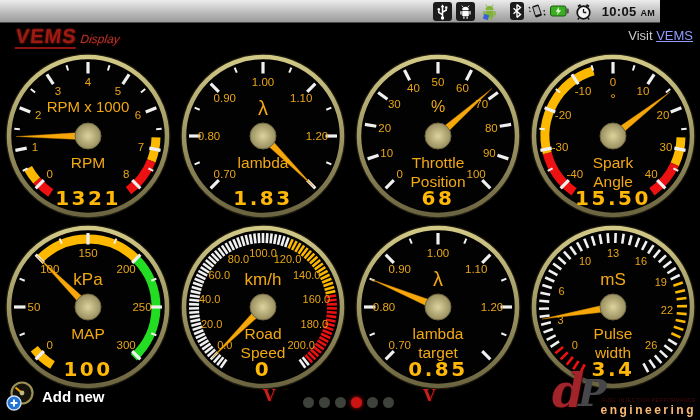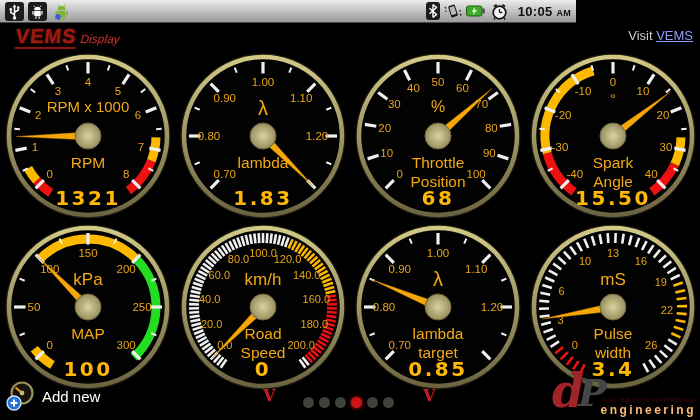--- a/index.html
+++ b/index.html
@@ -1,22 +1,22 @@
 <!DOCTYPE html>
 <html><head>
 <meta charset="utf-8">
 <style>
   html,body{margin:0;padding:0;background:#000;}
   body{width:700px;height:420px;position:relative;overflow:hidden;
        font-family:"Liberation Sans",sans-serif;-webkit-font-smoothing:antialiased;}
 
   
-  .statusbar{position:absolute;left:0;top:0;width:576px;height:22px;
+  .statusbar{position:absolute;left:0;top:0;width:660px;height:22px;
     background:linear-gradient(#ececec,#b9b9b9 60%,#9b9b9b);border-bottom:1px solid #4a4a4a;
-    display:flex;align-items:center;justify-content:space-between;z-index:30;}
+    display:flex;align-items:center;justify-content:flex-end;z-index:30;}
   .sb-left,.sb-right{display:flex;align-items:center;gap:4px;padding:0 5px;}
   .sb-time{font-size:13px;font-weight:bold;color:#111;margin-left:5px;letter-spacing:.3px;}
   .sb-time .ampm{font-size:9px;font-weight:bold;}
 
   
   .header{position:absolute;left:0;top:22px;width:700px;height:28px;background:#000;z-index:25;}
   .vems-logo{position:absolute;left:16px;top:3px;transform:skewX(-6deg);}
   .vems-logo .main{font-size:20px;font-weight:900;color:#9c1b12;letter-spacing:1px;
     text-shadow:1px 1px 1px #3a0401,0 0 2px #c23325;border-bottom:2px solid #8e150f;padding-bottom:0px;}
   .vems-logo .sub{font-size:12px;color:#b5372c;margin-left:4px;font-style:italic;text-shadow:1px 1px 1px #300;}
@@ -27,21 +27,21 @@
   .grid{position:absolute;left:0;top:50px;width:700px;display:grid;
     grid-template-columns:repeat(4,175px);grid-auto-rows:171px;
     justify-items:center;align-items:center;}
   .cell{width:170px;height:170px;}
   .g-num{fill:#e9a517;font-family:"Liberation Sans",sans-serif;}
   .g-title,.g-label{fill:#f2a815;font-family:"Liberation Sans",sans-serif;}
   .g-value{fill:#ffb808;font-weight:bold;letter-spacing:2.5px;font-family:"DejaVu Sans",sans-serif;}
 
   
   .addnew{position:absolute;left:6px;top:381px;display:flex;align-items:center;gap:6px;z-index:20;}
-  .addnew .lbl{font-size:15px;font-weight:normal;color:#fff;text-shadow:1px 1px 2px #000;}
+  .addnew .lbl{font-size:15px;font-weight:bold;color:#fff;text-shadow:1px 1px 2px #000;}
   .dots{position:absolute;left:303px;top:397px;display:flex;gap:5px;z-index:20;}
   .dot{width:11px;height:11px;border-radius:50%;}
   .vmark{position:absolute;z-index:20;font-family:"DejaVu Serif",serif;font-weight:bold;
     font-size:16px;color:#c41e1e;text-shadow:1px 1px 1px #3a0000;}
   .vmark.v1{left:263px;top:386px;}
   .vmark.v2{left:423px;top:386px;}
 
   .dp-logo{position:absolute;right:2px;bottom:0px;width:168px;height:46px;z-index:20;}
   .dp-d{position:absolute;left:22px;top:-10px;font-family:"DejaVu Serif",serif;font-style:italic;
     font-weight:bold;font-size:46px;color:#a2242b;text-shadow:1px 1px 2px #2a0000;}

